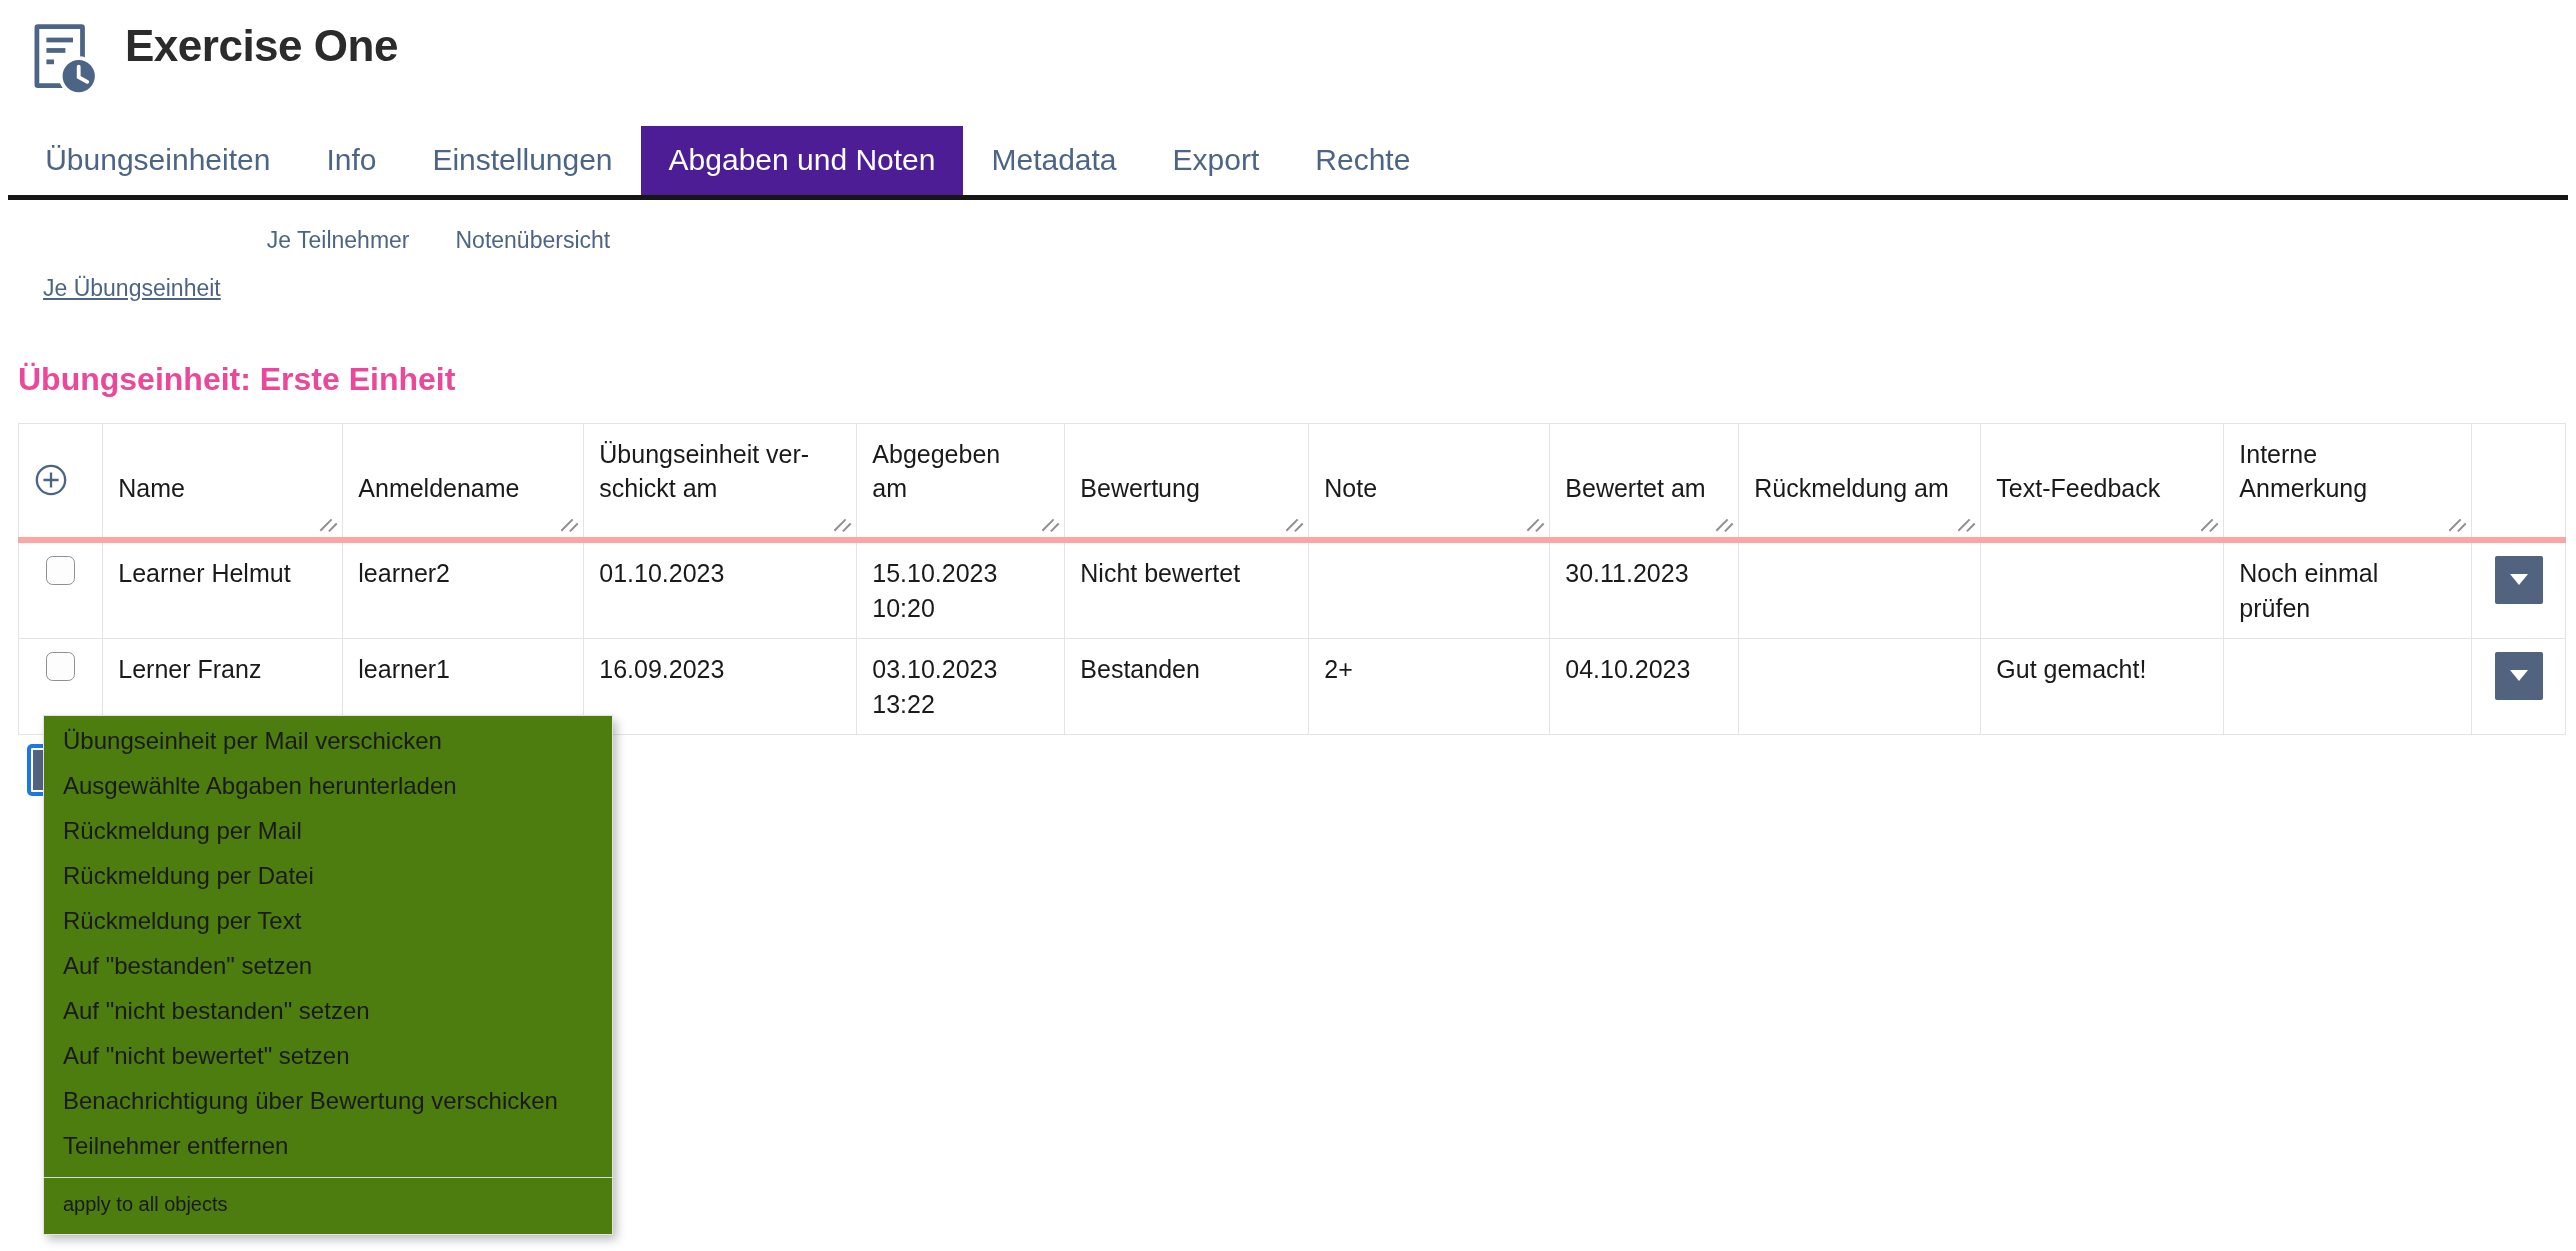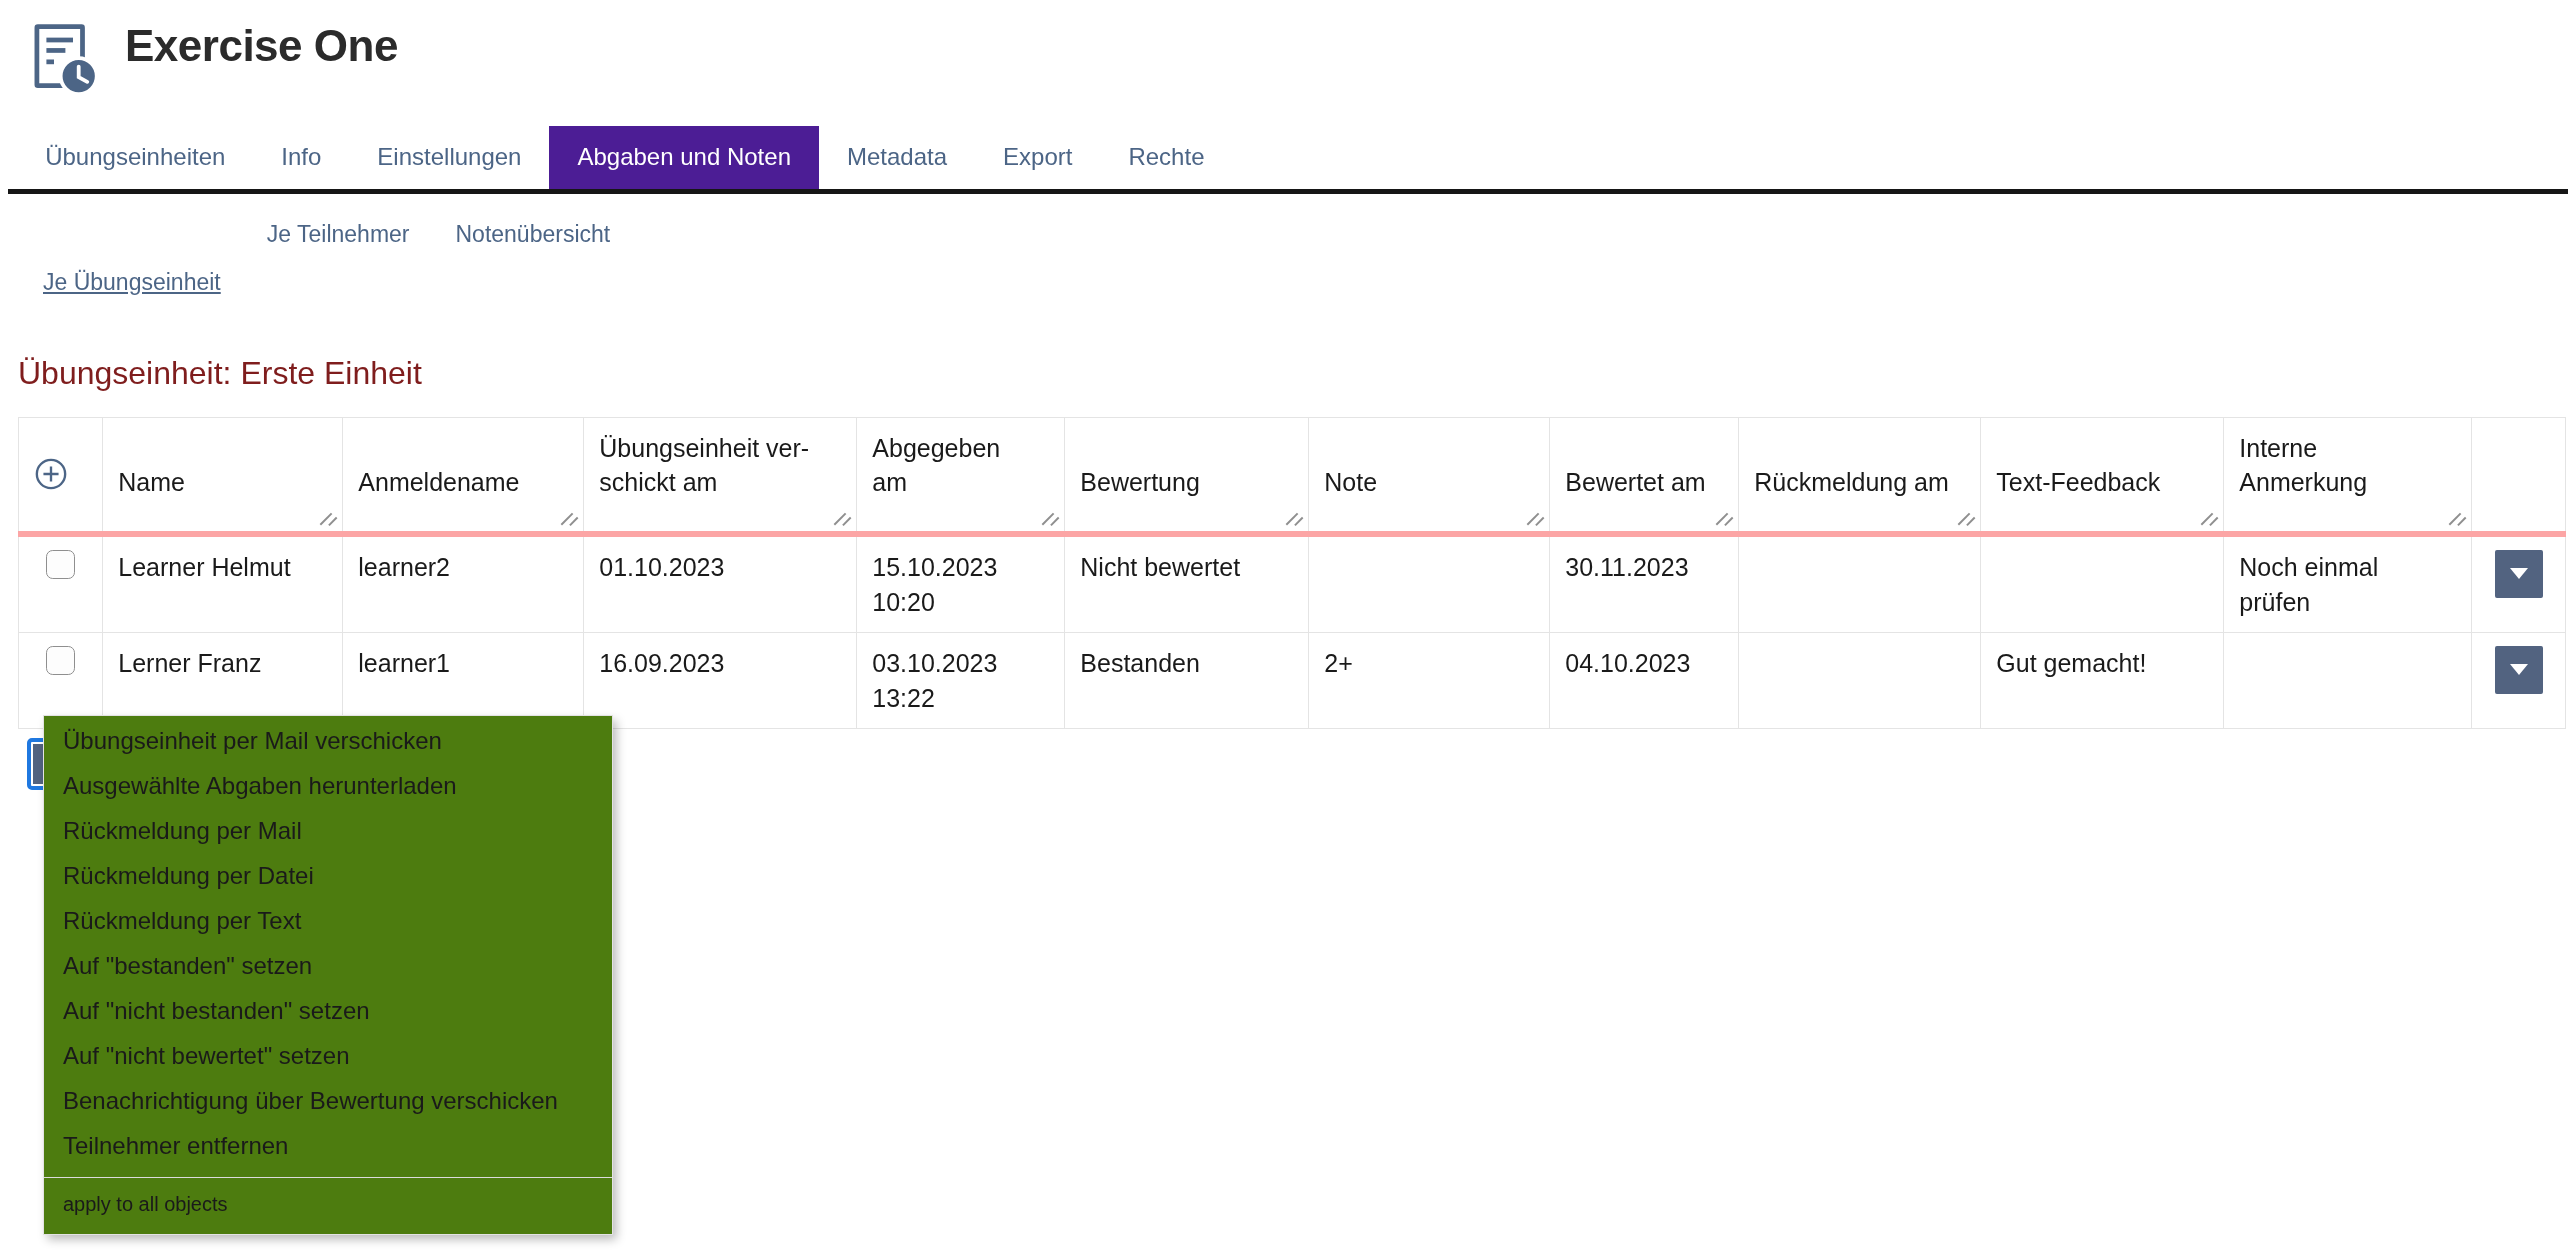--- a/index.html
+++ b/index.html
@@ -5,30 +5,30 @@
   * { box-sizing: border-box; margin: 0; padding: 0; }
   html, body { width: 2576px; height: 1252px; background: #ffffff; overflow: hidden; }
   body { font-family: "Liberation Sans", "DejaVu Sans", sans-serif; color: #1a1a1a; position: relative; }
 
   
   .page-header { display: flex; align-items: flex-start; gap: 27px; padding: 21px 0 0 29px; }
   .page-title { font-size: 44px; font-weight: 700; color: #2b2b2b; letter-spacing: -0.5px; }
 
   
   .tabs { display: flex; align-items: flex-end; margin: 25px 7.6px 0 7.6px; border-bottom: 5.7px solid #161616; padding-left: 9.6px; }
-  .tab { font-size: 24px; color: #4c6586; padding: 17px 28px 18px 28px; cursor: pointer; white-space: nowrap; }
+  .tab { font-size: 30px; color: #4c6586; padding: 17px 28px 18px 28px; cursor: pointer; white-space: nowrap; }
   .tab.active { background: #4c1d95; color: #ffffff; }
 
   
   .subtabs { display: flex; gap: 46px; padding: 27px 0 0 43px; font-size: 23px; color: #4c6586; }
   .subtab { cursor: pointer; white-space: nowrap; }
   .subtab.active { text-decoration: underline; margin-top: 48px; }
 
   
-  .section-heading { margin: 59px 12px 25px 18px; font-size: 32px; font-weight: 400; color: #7f1d1d; }
+  .section-heading { margin: 59px 12px 25px 18px; font-size: 32px; font-weight: 700; color: #ec4899; }
 
   
   table.grades { border-collapse: collapse; margin-left: 18px; width: 2546px; table-layout: fixed; background: #fff; }
   table.grades, table.grades th, table.grades td { border: 1px solid #e4e4e4; }
   table.grades { border-color: #d9d9d9; }
   table.grades th { position: relative; vertical-align: bottom; text-align: left; font-weight: 400; font-size: 25px; line-height: 34px; padding: 13.4px 15.3px 32px 15.3px; height: 112px; border-bottom: 6px solid #fca5a5; background: #fff; }
   table.grades td { vertical-align: top; font-size: 25px; line-height: 35px; padding: 12.4px 15.3px; height: 91px; }
   col.c-select { width: 84px; }  col.c-name { width: 240px; } col.c-login { width: 241px; }
   col.c-sent { width: 273px; }   col.c-subm { width: 208px; } col.c-status { width: 244px; }
   col.c-note { width: 241px; }   col.c-graded { width: 189px; } col.c-fbdate { width: 242px; }

